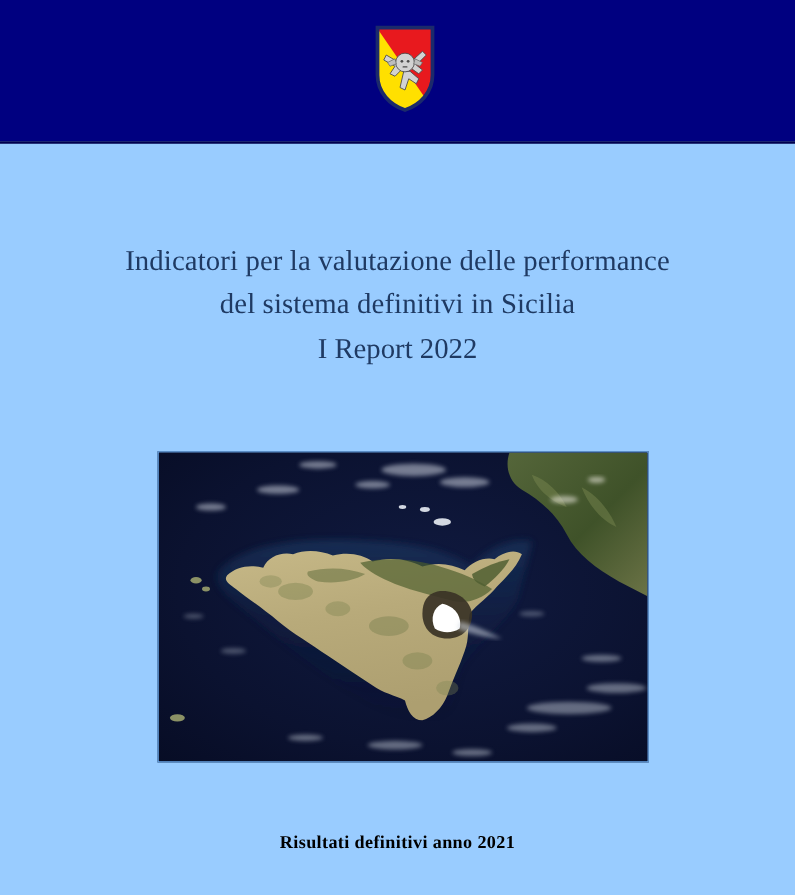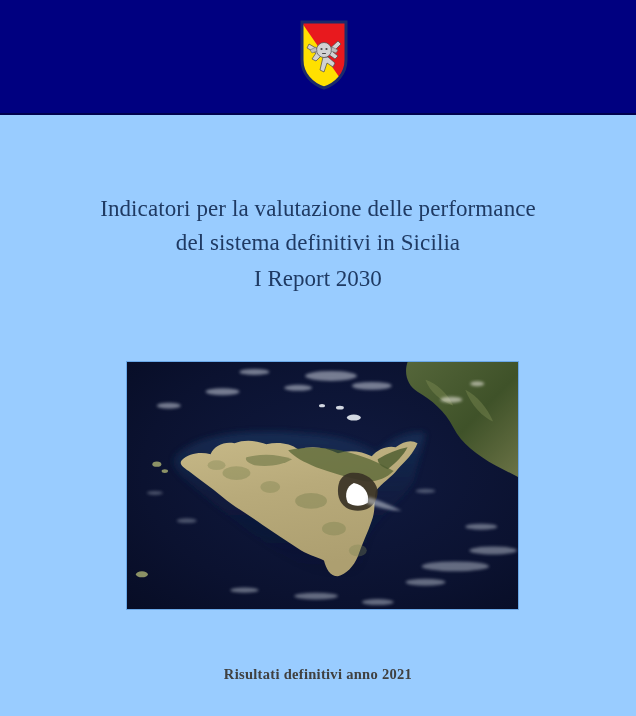--- a/index.html
+++ b/index.html
@@ -92,21 +92,21 @@
 
   
   .footer-note {
     position: absolute;
     left: 0;
     top: 666px;
     width: 636px;
     text-align: center;
     font-size: 14.5px;
     font-weight: bold;
-    color: #404040;
+    color: #000000;
     letter-spacing: 0.3px;
   }
 </style>
 </head>
 <body>
 
 <div class="page">
 
   <div class="header-band"></div>
   <div class="header-rule"></div>
@@ -146,21 +146,21 @@
         <circle cx="21.5" cy="29" r="1.1"></circle>
         <circle cx="26.5" cy="29" r="1.1"></circle>
         <rect x="22" y="33" width="4" height="1" rx="0.5"></rect>
       </g>
     </svg>
   </div>
 
   <div class="title-block">
     <div class="title-line">Indicatori per la valutazione delle performance</div>
     <div class="title-line">del sistema definitivi in Sicilia</div>
-    <div class="report-line">I Report 2030</div>
+    <div class="report-line">I Report 2022</div>
   </div>
 
   <div class="map-frame">
     <svg class="map-canvas" viewBox="0 0 393 249" preserveAspectRatio="none" xmlns="http://www.w3.org/2000/svg">
       <defs>
         <radialGradient id="seaGrad" cx="55%" cy="45%" r="85%">
           <stop offset="0%" stop-color="#101a40"></stop>
           <stop offset="60%" stop-color="#0b1230"></stop>
           <stop offset="100%" stop-color="#060b22"></stop>
         </radialGradient>

